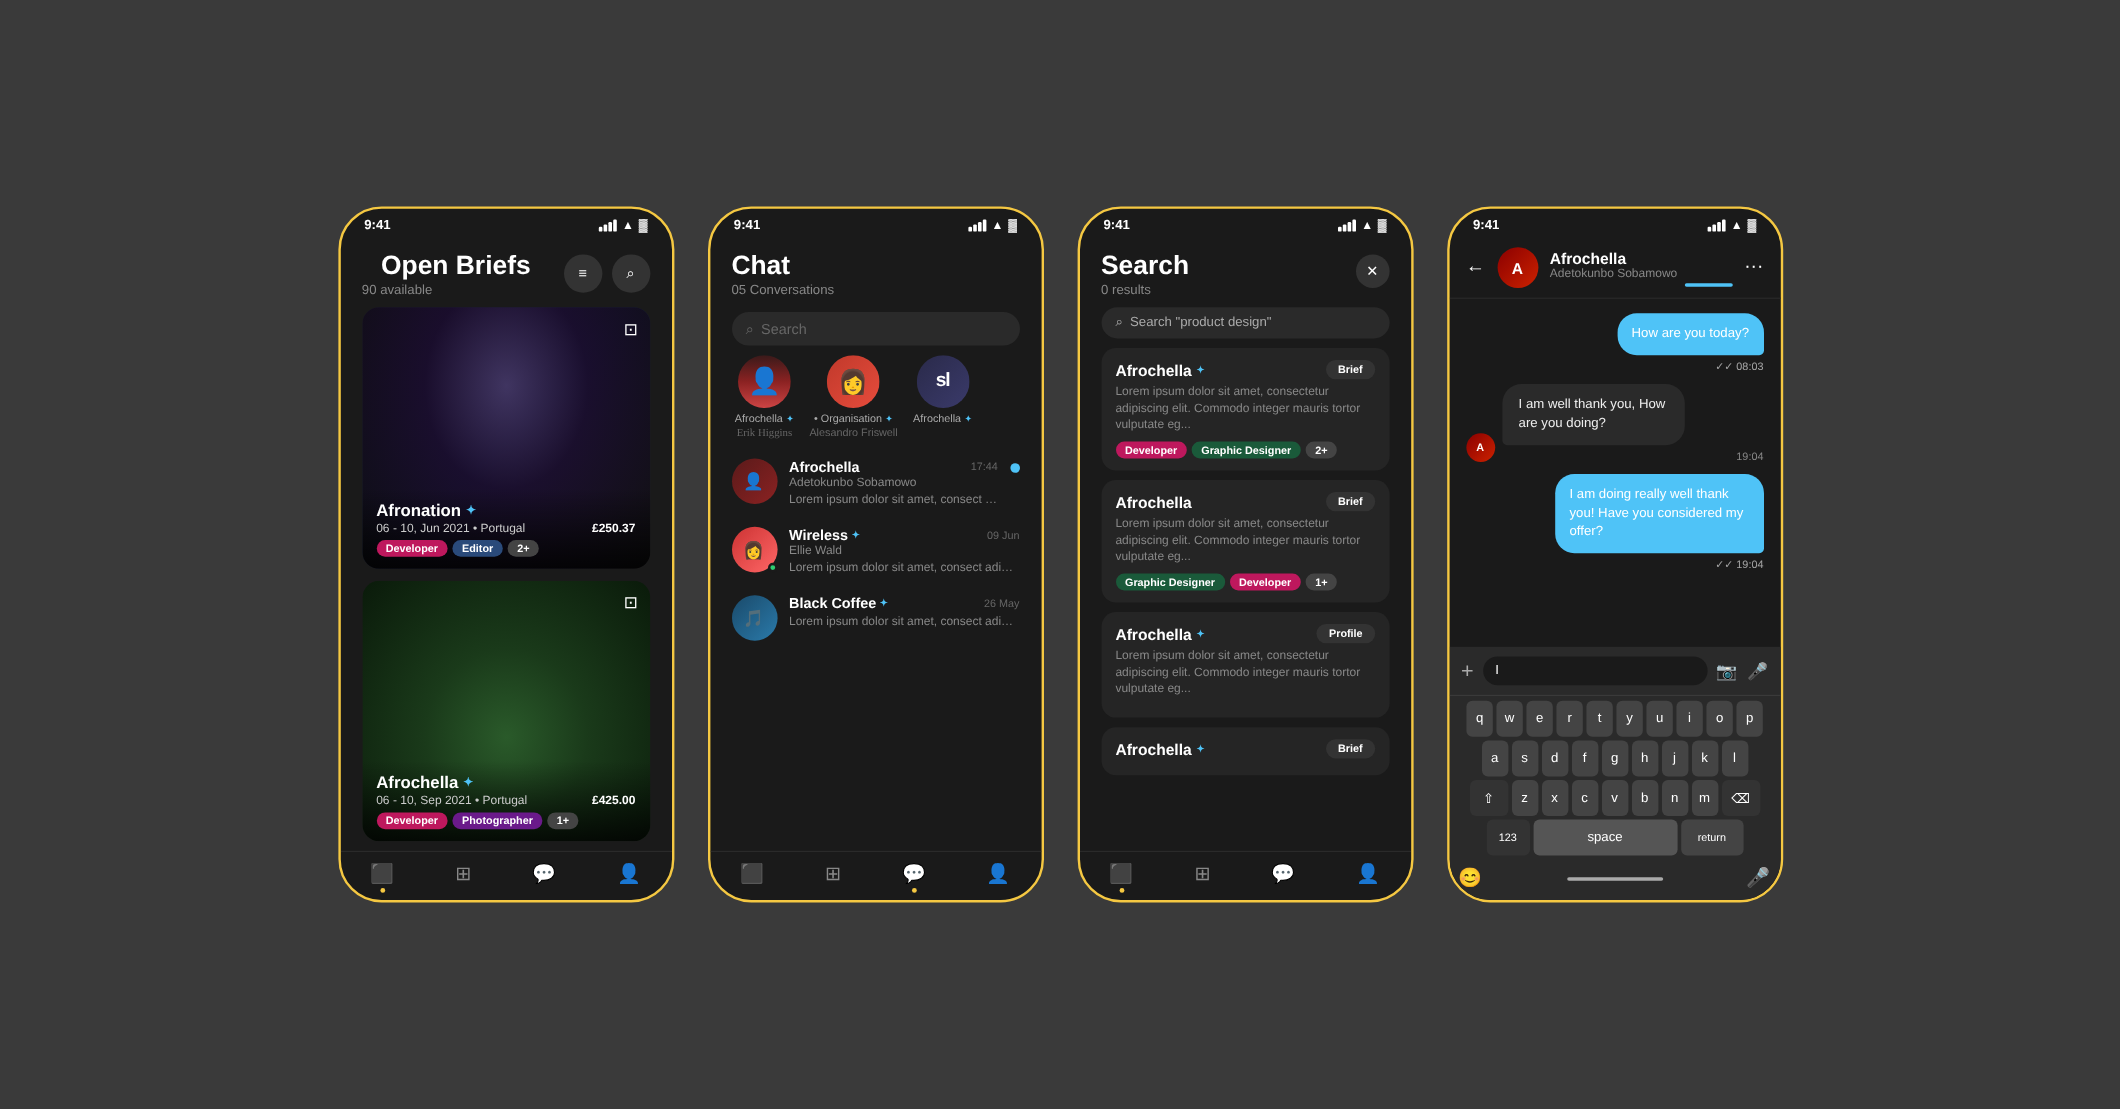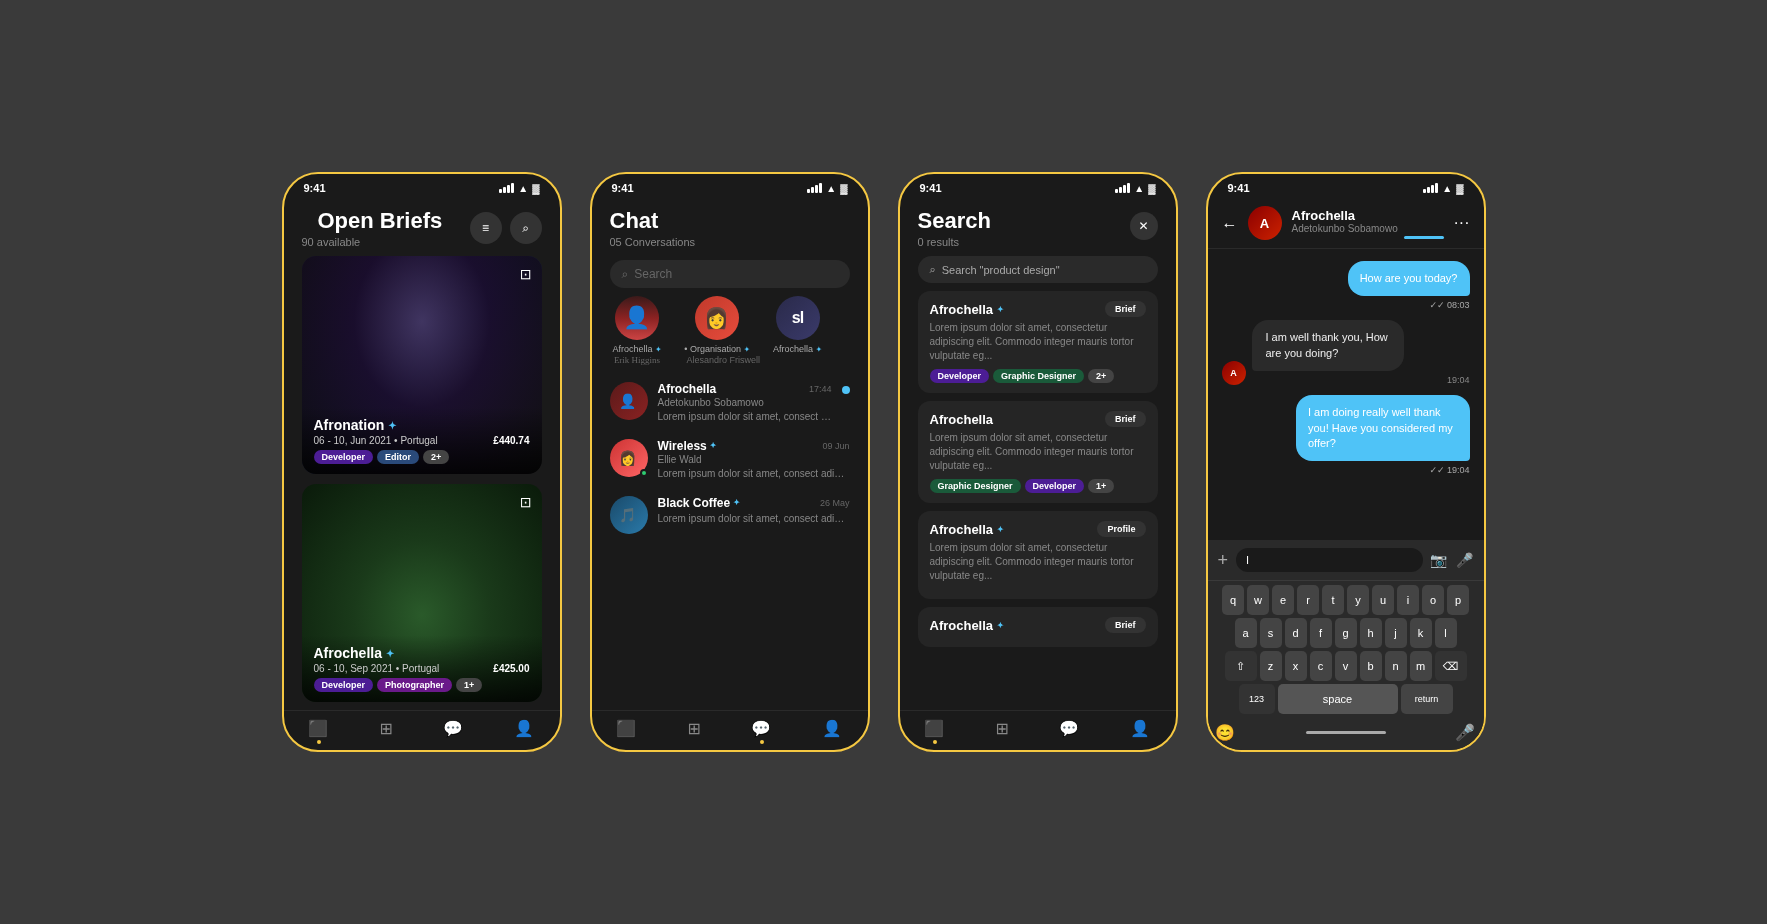--- a/index.html
+++ b/index.html
@@ -98,21 +98,21 @@
       position: absolute; top: 10px; right: 10px;
       color: #fff; font-size: 14px;
     }
     .brief-name { color: #fff; font-size: 14px; font-weight: 700; display: flex; align-items: center; gap: 4px; }
     .brief-meta { color: #ccc; font-size: 10px; margin: 2px 0; display: flex; justify-content: space-between; }
     .brief-price { color: #fff; font-weight: 600; }
     .tags { display: flex; gap: 4px; margin-top: 4px; flex-wrap: wrap; }
     .tag {
       padding: 2px 8px; border-radius: 10px; font-size: 9px; font-weight: 600; color: #fff;
     }
-    .tag-developer { background: #4c1d95; }
+    .tag-developer { background: #be185d; }
     .tag-editor { background: #2a4a7a; }
     .tag-photographer { background: #6a1a8a; }
     .tag-graphic { background: #1a5a3a; }
     .tag-more { background: #444; }
     .verified-icon { color: #4fc3f7; font-size: 10px; }
     .bottom-nav {
       display: flex; justify-content: space-around; align-items: center;
       padding: 8px 0 12px;
       border-top: 1px solid #2a2a2a;
     }
@@ -340,21 +340,21 @@
             <div class="card-crowd"></div>
           </div>
           <div class="brief-card-bookmark">⊡</div>
           <div class="brief-card-content">
             <div class="brief-name">
               <span>Afronation</span>
               <span class="verified-icon">✦</span>
             </div>
             <div class="brief-meta">
               <span>06 - 10, Jun 2021 • Portugal</span>
-              <span class="brief-price">£440.74</span>
+              <span class="brief-price">£250.37</span>
             </div>
             <div class="tags">
               <span class="tag tag-developer">Developer</span>
               <span class="tag tag-editor">Editor</span>
               <span class="tag tag-more">2+</span>
             </div>
           </div>
         </div>
 
         <div class="brief-card">
@@ -434,21 +434,21 @@
         </div>
         <div class="contact-item">
           <div class="contact-avatar">
             <div class="avatar-img" style="background:linear-gradient(135deg,#c0392b,#e74c3c);overflow:hidden;">
               <div style="width:100%;height:100%;display:flex;align-items:center;justify-content:center;">
                 <span style="font-size:20px;">👩</span>
               </div>
             </div>
           </div>
           <div class="contact-name">• Organisation <span class="contact-verified" style="color:#4fc3f7">✦</span></div>
-          <div class="contact-name" style="color:#666;margin-left:12px;">Alesandro Friswell</div>
+          <div class="contact-name" style="color:#666;">Alesandro Friswell</div>
         </div>
         <div class="contact-item">
           <div class="contact-avatar">
             <div class="avatar-img avatar-slack">
               <span class="slack-text">sl</span>
             </div>
           </div>
           <div class="contact-name">Afrochella <span class="contact-verified">✦</span></div>
         </div>
       </div>

